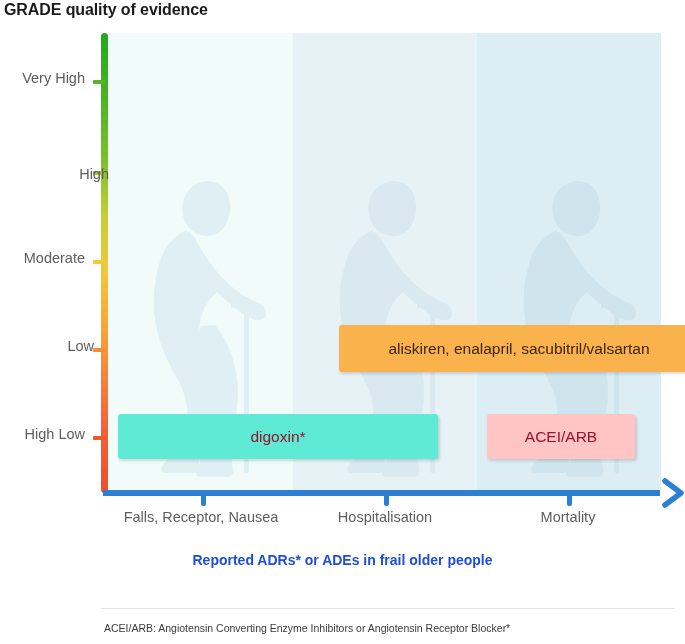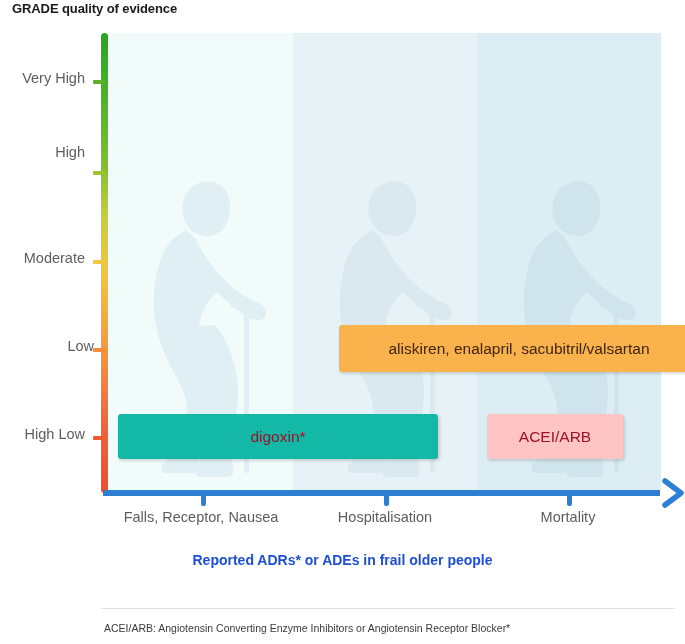--- a/index.html
+++ b/index.html
@@ -11,23 +11,23 @@
     width: 685px;
     height: 644px;
     position: relative;
     font-family: "Liberation Sans", sans-serif;
     overflow: hidden;
   }
 
   
   #chart-title {
     position: absolute;
-    left: 12px;
+    left: 4px;
     top: 1px;
-    font-size: 13px;
+    font-size: 16px;
     font-weight: bold;
     color: #1a1a1a;
     letter-spacing: -0.1px;
     white-space: nowrap;
     text-align: center;
   }
 
   
   #plot-area {
     position: absolute;
@@ -113,27 +113,27 @@
     background: #f9b košice;
   }
   #box-orange { background: #f9b css; margin-left: 40px; }
   
   #box-orange { background: #f9b24c; color: #3f2410; }
   #box-pink-1 {
     left: 118px;
     top: 414px;
     width: 320px;
     height: 45px;
-    background: #14b8a6;
+    background: #5eead4;
     color: #9c1127;
   }
   #box-pink-2 {
     left: 487px;
     top: 414px;
-    width: 136px;
+    width: 148px;
     height: 45px;
     background: #ffc5c5;
     color: #9c1127;
   }
 
   
   #x-axis-line {
     position: absolute;
     left: 103px;
     top: 490px;
@@ -246,21 +246,21 @@
 
 <div id="y-axis-gradient"></div>
 
 <div class="y-tick" style="left:93px; top:80px;  background:#5ab32a;"></div>
 <div class="y-tick" style="left:93px; top:171px; background:#9ec52f;"></div>
 <div class="y-tick" style="left:93px; top:260px; background:#f3c93c;"></div>
 <div class="y-tick" style="left:93px; top:348px; background:#f68c38;"></div>
 <div class="y-tick" style="left:93px; top:436px; background:#ef5a2c;"></div>
 
 <div class="y-label-wrap" style="top:70px;">Very High</div>
-<div class="y-label-wrap" style="top:144px;">High</div>
+<div class="y-label-wrap" style="top:166px;padding-left:24px;">High</div>
 <div class="y-label-wrap" style="top:250px;">Moderate</div>
 <div class="y-label-wrap" style="top:338px;margin-left:9px;">Low</div>
 <div class="y-label-wrap" style="top:426px;">High Low</div>
 
 <div class="evidence-box" id="box-orange">aliskiren, enalapril, sacubitril/valsartan</div>
 
 <div class="evidence-box" id="box-pink-1">digoxin*</div>
 
 <div class="evidence-box" id="box-pink-2">ACEI/ARB</div>
 

